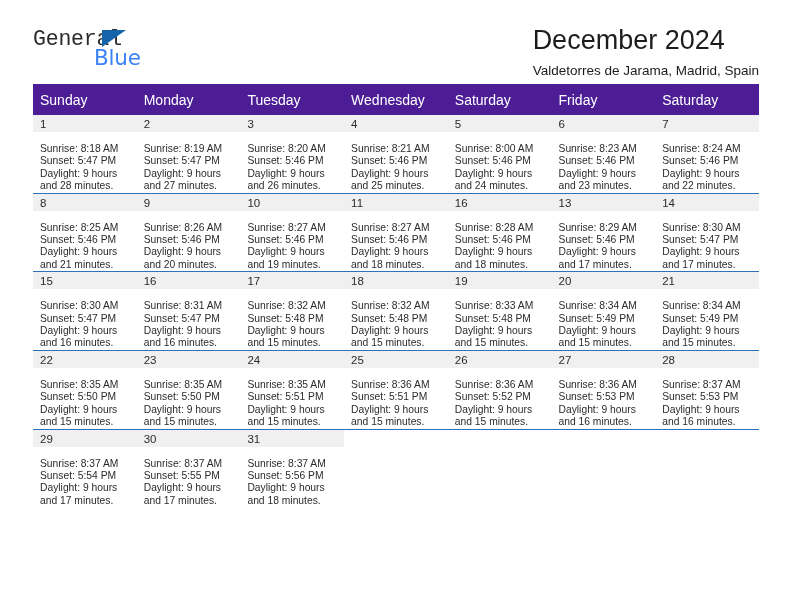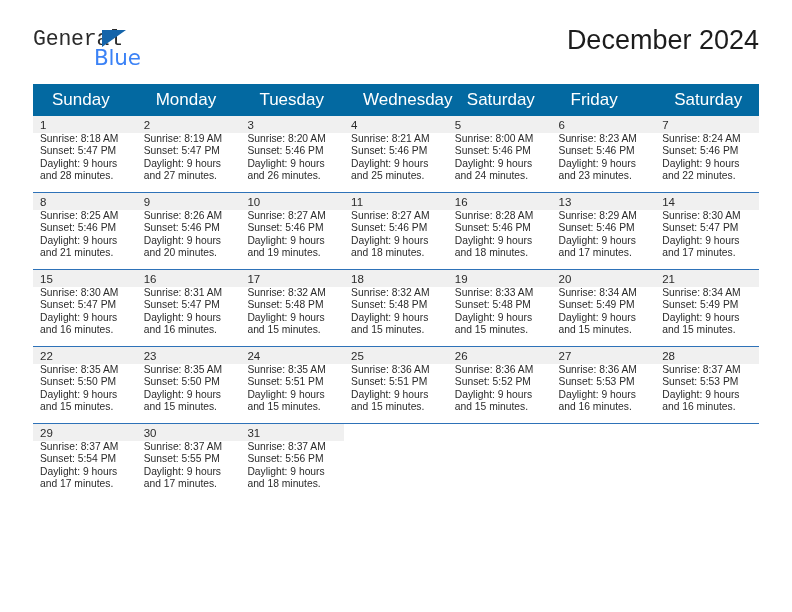--- a/index.html
+++ b/index.html
@@ -92,26 +92,26 @@
   
   .cal-wrap {
     margin: 12px 33px 0 33px;
   }
   table.calendar {
     width: 726px;
     border-collapse: collapse;
     table-layout: fixed;
   }
   table.calendar th {
-    background: #0369a1;
+    background: #4c1d95;
     color: #ffffff;
-    font-size: 17px;
+    font-size: 14px;
     font-weight: 400;
     text-align: left;
-    padding: 6px 0 6px 19px;
+    padding: 6px 0 6px 7px;
     height: 19px;
     border: none;
     vertical-align: middle;
   }
   table.calendar td {
     vertical-align: top;
     padding: 0;
     border: none;
     border-top: 1.2px solid #2e72b8;
     height: 76px;
@@ -133,21 +133,21 @@
     padding: 2px 0 1px 7px;
     font-size: 11.5px;
     color: #2b2b2b;
     line-height: 15px;
     box-sizing: border-box;
   }
   .cell.empty .daynum-band {
     background: #ffffff;
   }
   .cell-body {
-    padding: 0 4px 0 7px;
+    padding: 11px 4px 0 7px;
     font-size: 10.3px;
     line-height: 12.4px;
     color: #2b2b2b;
   }
   .cell-body div {
     white-space: nowrap;
   }
 </style>
 </head>
 <body>
@@ -157,20 +157,21 @@
   <div class="top">
 
     <div class="logo">
       <span class="logo-general">General</span>
       <span class="logo-tri"></span>
       <span class="logo-blue">Blue</span>
     </div>
 
     <div class="titles">
       <div class="cal-title">December 2024</div>
+      <div class="cal-subtitle">Valdetorres de Jarama, Madrid, Spain</div>
     </div>
 
   </div>
 
   <div class="cal-wrap">
     <table class="calendar">
       <thead>
         <tr id="weekday-row">
             <th>Sunday</th>
             <th>Monday</th>

